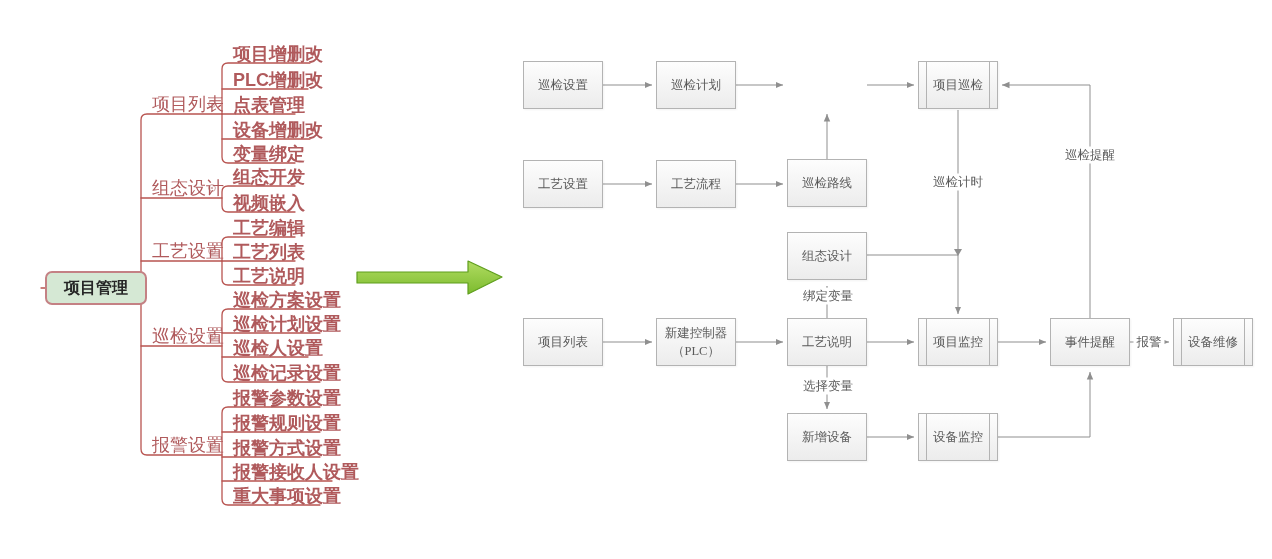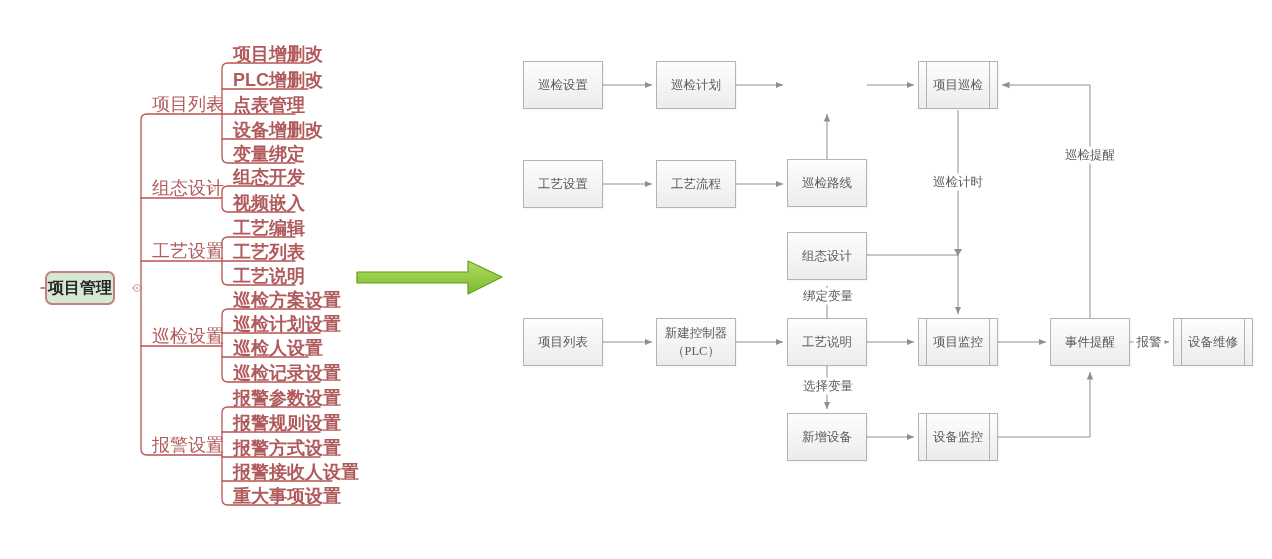--- a/index.html
+++ b/index.html
@@ -10,21 +10,21 @@
   }
   html,body{margin:0;padding:0;background:#ffffff;}
   .stage{position:relative;width:1272px;height:559px;background:#fff;overflow:hidden;
          font-family:"Liberation Sans","DejaVu Sans",sans-serif;}
   .layer{position:absolute;left:0;top:0;width:1272px;height:559px;}
   .mm-path{stroke:var(--mindmap-line);stroke-width:1.3;fill:none;stroke-linecap:round;}
   .mm-ring{stroke:var(--ring);stroke-width:1;fill:#fff;}
   .mm-dot{fill:var(--ring);}
   .fc-path{stroke:var(--flow-line);stroke-width:1;fill:none;}
   .fc-fill{fill:var(--flow-line);}
-  .mm-root{position:absolute;left:45px;top:271px;width:70px;height:34px;
+  .mm-root{position:absolute;left:45px;top:271px;width:102px;height:34px;
            background:var(--root-fill);border:2px solid var(--root-border);border-radius:7px;
            display:flex;align-items:center;justify-content:center;
            font-size:16px;font-weight:bold;color:var(--root-text);box-sizing:border-box;}
   .mm-parent{position:absolute;font-size:18px;font-weight:400;color:var(--mindmap-text);
              line-height:17px;white-space:nowrap;}
   .mm-child{position:absolute;left:233px;font-size:18px;font-weight:600;color:var(--mindmap-text);
             line-height:16px;white-space:nowrap;}
   .fc-box{position:absolute;width:80px;height:48px;border:1px solid var(--flow-border);
           background:linear-gradient(#fdfdfd,#ececec);box-sizing:border-box;
           display:flex;align-items:center;justify-content:center;text-align:center;

